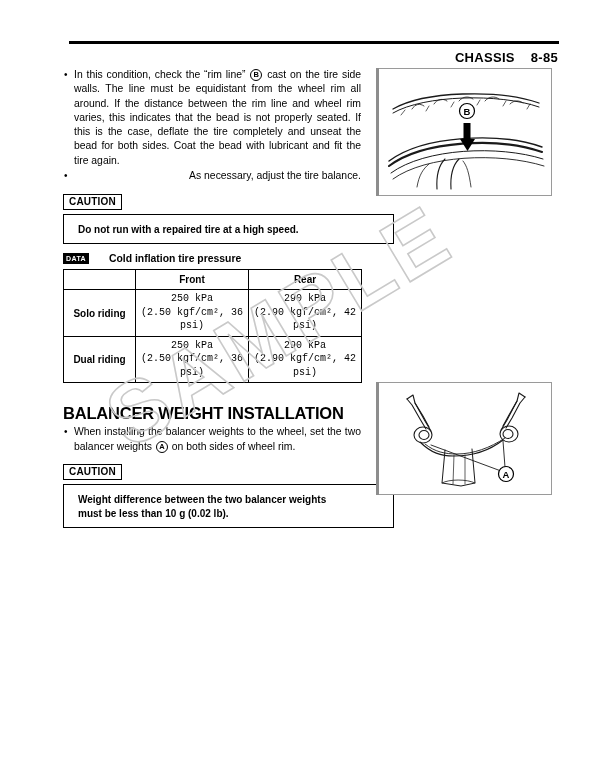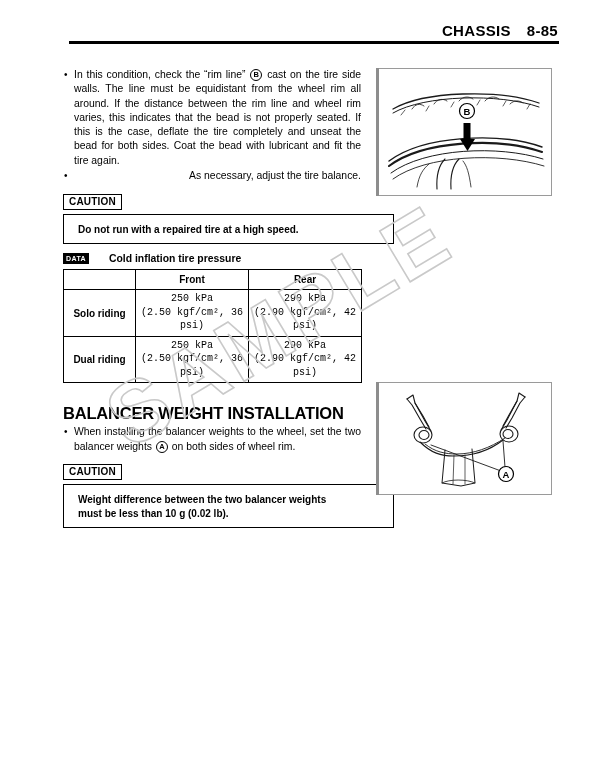--- a/index.html
+++ b/index.html
@@ -25,25 +25,26 @@
 
   
   .header {
     position: absolute;
     left: 60px;
     top: 22px;
     width: 500px;
     text-align: right;
   }
   .header-text {
-    font-size: 15px;
+    font-size: 13px;
     font-weight: bold;
     letter-spacing: 0.3px;
     display: inline-block;
     padding-right: 2px;
+    margin-top: 28px;
   }
   .header-chapter { margin-right: 14px; }
   .header-rule {
     position: absolute;
     left: 69px;
     top: 41px;
     width: 490px;
     height: 3px;
     background: #000000;
   }

